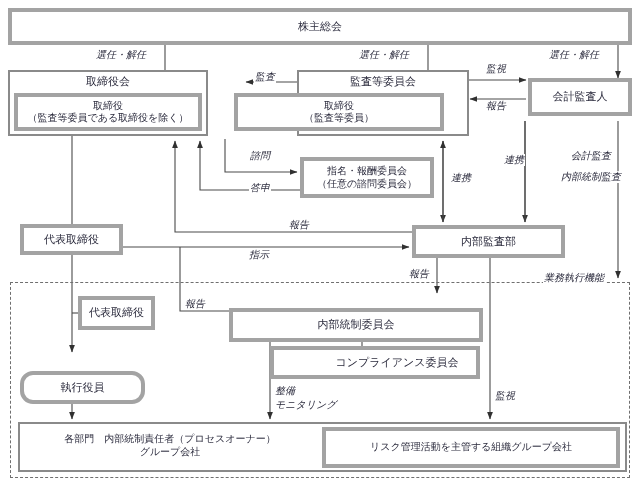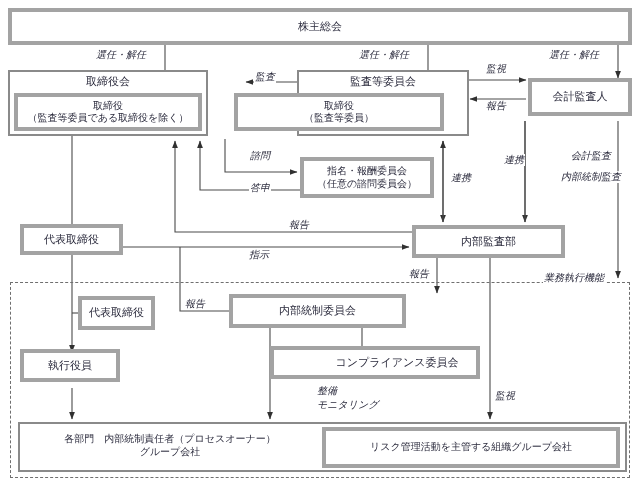--- a/index.html
+++ b/index.html
@@ -6,21 +6,21 @@
   body{font-family:"Liberation Sans","DejaVu Sans",sans-serif;}
   #stage{position:relative;width:640px;height:490px;background:#fff;overflow:hidden;}
   svg.layer{position:absolute;left:0;top:0;width:640px;height:490px;}
   .node{position:absolute;box-sizing:border-box;background:#fff;
         display:flex;align-items:center;justify-content:center;text-align:center;
         color:#2b2b3d;line-height:1.25;}
   .b-thin{border:4px solid #a3a3a3;}
   .b-thick{border:2px solid #8a8a8a;}
   .lbl{position:absolute;color:#2b2b3d;white-space:nowrap;line-height:1.22;
        background:#fff;padding:0 1px;font-style:italic;}
-  .lbl.noBg{background:transparent;margin-left:42px;}
+  .lbl.noBg{background:transparent;}
   .dashbox{position:absolute;box-sizing:border-box;
            border:1px dashed #6f6f6f;background:transparent;}
   .f11{font-size:11px;}
   .f10{font-size:10px;}
 </style>
 </head>
 <body>
 
 <div id="stage">
 
@@ -123,25 +123,25 @@
   </div>
 
   <div class="node b-thin f11" style="left:412px;top:225px;width:153px;height:33px;">
     <span>内部監査部</span>
   </div>
 
   <div class="node b-thin f11" style="left:78px;top:296px;width:77px;height:34px;">
     <span>代表取締役</span>
   </div>
 
-  <div class="node b-thin f11" style="left:20px;top:349px;width:100px;height:33px;">
+  <div class="node b-thin f11" style="left:20px;top:371px;width:125px;height:33px;border-radius:13px;">
     <span>執行役員</span>
   </div>
 
-  <div class="node b-thin f11" style="left:229px;top:294px;width:177px;height:34px;">
+  <div class="node b-thin f11" style="left:229px;top:308px;width:254px;height:34px;">
     <span>内部統制委員会</span>
   </div>
 
   <div class="node b-thin f11" style="left:270px;top:346px;width:210px;height:33px;padding-left:44px;">
     <span>コンプライアンス委員会</span>
   </div>
 
   <div class="node b-thick" style="left:18px;top:422px;width:609px;height:50px;">
     <div style="position:absolute;left:0;top:9px;width:300px;display:flex;
                 flex-direction:column;align-items:center;" class="f10">

